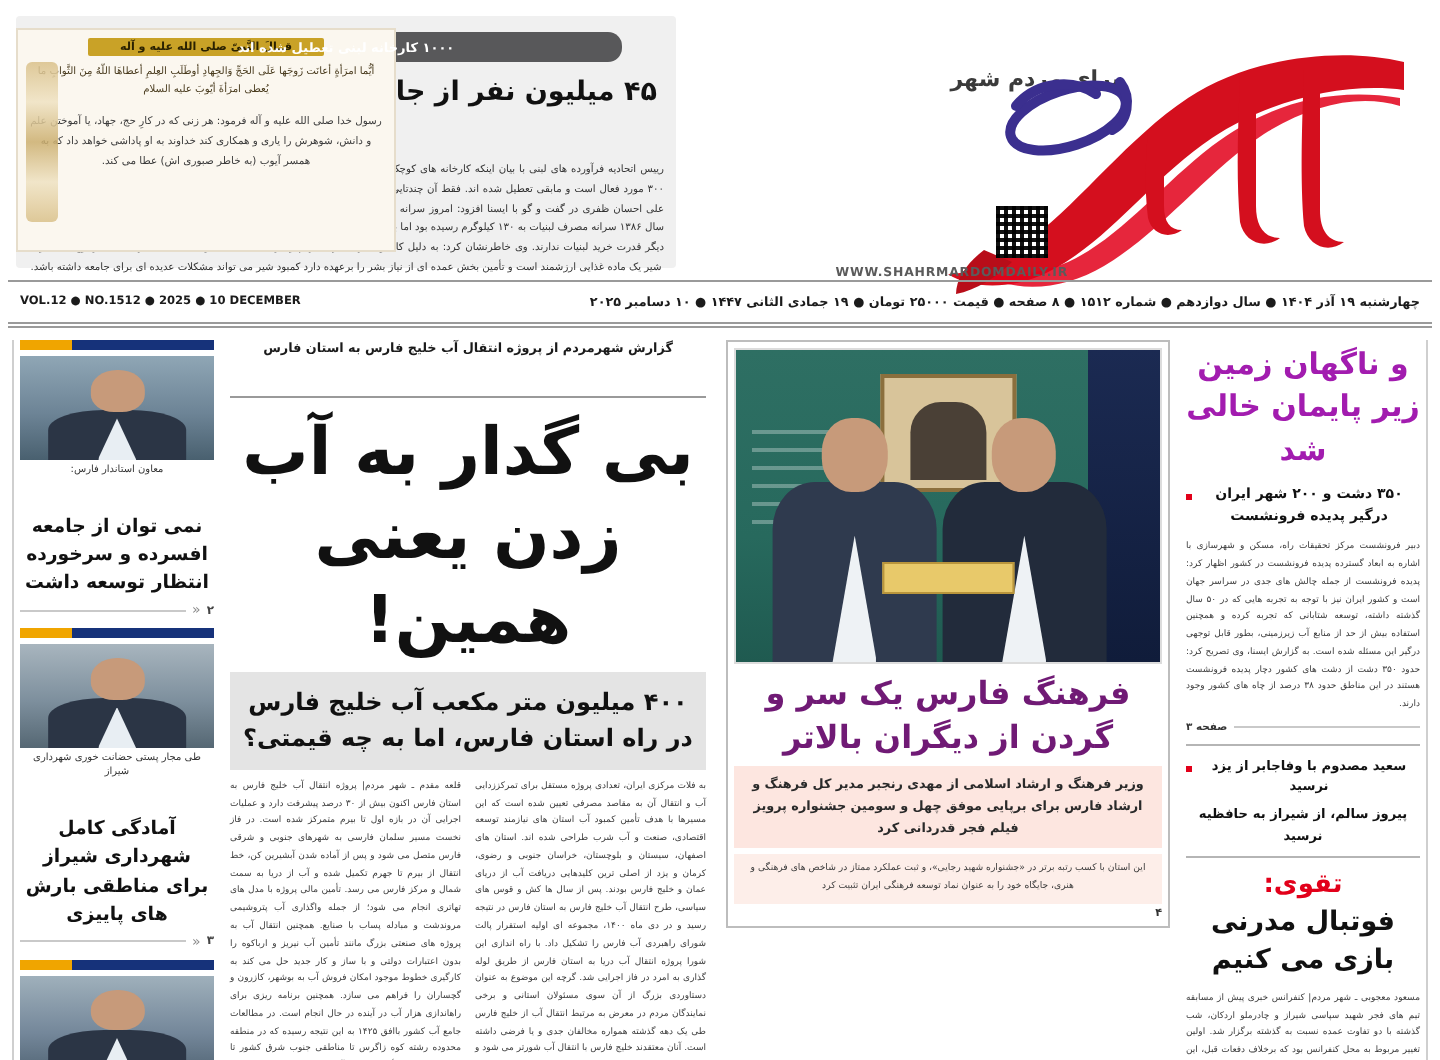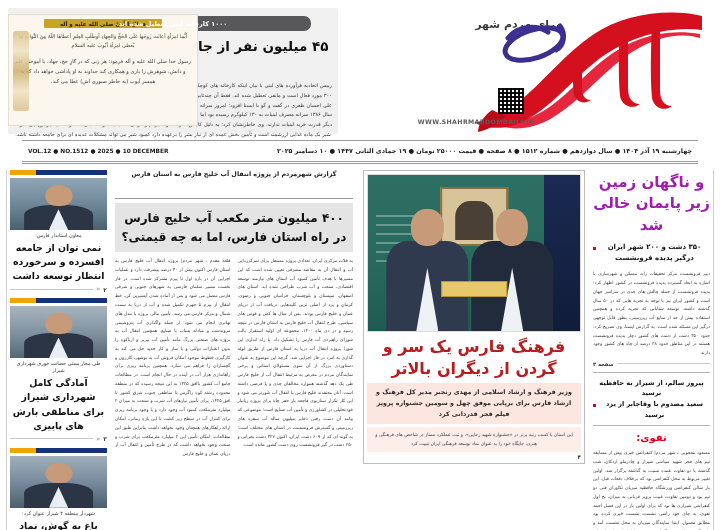--- a/index.html
+++ b/index.html
@@ -36,21 +36,21 @@
   .teaser-title{
     text-align:center;font-size:13.5px;font-weight:bold;color:#111;
     line-height:1.45;margin-top:6px;letter-spacing:-.2px;
   }
   .teaser-body{
     margin-top:5px;font-size:5.1px;line-height:1.92;color:#333;
     text-align:justify;text-align-last:center;
   }
 
   
-  .logo-zone{position:absolute;right:0;top:0;width:378px;height:140px;}
+  .logo-zone{position:absolute;right:0;top:15px;width:378px;height:140px;}
   .logo-tag{
     position:absolute;right:160px;top:18px;font-size:11px;color:#3b3b3b;
     font-weight:bold;
   }
   .logo-art{position:absolute;right:6px;top:4px;width:250px;height:130px;}
   .logo-sub{
     position:absolute;right:186px;top:118px;font-size:6.2px;color:#5b5b5b;
     letter-spacing:.4px;direction:ltr;font-weight:bold;
   }
   .qr{
@@ -82,21 +82,21 @@
   }
   .hadith-orn{
     position:absolute;left:4px;top:16px;width:16px;height:80px;
     background:linear-gradient(180deg,#d9c089,#efe2c2,#cbae6e,#efe2c2,#d9c089);
     opacity:.85;border-radius:3px;
   }
 
   
   .datebar{
     position:relative;height:22px;border-top:1px solid #9a9a9a;
-    border-bottom:1px solid #9a9a9a;margin:0 22px;box-sizing:border-box;
+    border-bottom:1px solid #9a9a9a;margin:0 4px;box-sizing:border-box;
     display:flex;align-items:center;
   }
   .datebar:before{
     content:"";position:absolute;left:0;right:0;bottom:-3px;height:1px;
     background:#9a9a9a;
   }
   .date-fa{
     position:absolute;right:6px;font-size:6.4px;color:#1b1b1b;font-weight:bold;
     white-space:nowrap;
   }
@@ -139,21 +139,21 @@
   .shirt{
     position:absolute;left:50%;bottom:0;width:20%;height:40%;
     transform:translateX(-50%);background:#e8eef3;
     clip-path:polygon(50% 0,100% 100%,0 100%);
   }
   .card-kicker{
     font-size:5px;color:#333;text-align:center;margin-top:2px;line-height:1.4;
   }
   .card-title{
     font-size:9.4px;font-weight:bold;color:#111;text-align:center;
-    line-height:1.5;margin-top:2px;
+    line-height:1.5;margin-top:18px;
   }
   .card-foot{
     display:flex;align-items:center;gap:3px;margin-top:2px;
   }
   .card-foot .pg{font-size:6px;color:#444;font-weight:bold;}
   .card-foot .qt{font-size:7px;color:#888;}
   .card-foot .rule{flex:1;height:1px;background:#c9c9c9;}
 
   
   .c-kicker{
@@ -213,21 +213,21 @@
     position:absolute;left:50%;bottom:0;width:26%;height:52%;
     transform:translateX(-50%);background:#eef2f5;
     clip-path:polygon(50% 0,100% 100%,0 100%);
   }
   .plaque{
     position:absolute;left:50%;bottom:22%;width:30%;height:9%;
     transform:translateX(-50%);background:#e8c96a;border:1px solid #b9953c;
   }
   .story-head{
     margin-top:4px;text-align:center;font-size:16px;font-weight:bold;
-    color:#b91c1c;line-height:1.35;
+    color:#701a75;line-height:1.35;
   }
   .story-lead{
     margin-top:4px;background:#fde6e0;padding:4px 4px;text-align:center;
     font-size:6.4px;font-weight:bold;color:#2a2a2a;line-height:1.7;
   }
   .story-body{
     margin-top:3px;background:#fdeee9;padding:4px;font-size:4.6px;
     line-height:1.9;color:#3a3a3a;text-align:center;
   }
   .story-pg{font-size:5.6px;color:#333;font-weight:bold;margin-top:2px;}
@@ -256,21 +256,21 @@
   .l-pg .rule{flex:1;height:1px;background:#c9c9c9;}
   .l-pg .t{font-size:5.2px;color:#333;font-weight:bold;}
   .l-sep{height:1px;background:#b5b5b5;margin:5px 0;}
   .l-teaser{
     display:flex;flex-direction:row-reverse;gap:3px;align-items:flex-start;
     font-size:6.6px;font-weight:bold;color:#111;line-height:1.6;
     text-align:center;justify-content:center;
   }
   .l-teaser i{width:3px;height:3px;background:#e2001a;margin-top:5px;flex:0 0 3px;}
   .l-kicker{
-    margin-top:6px;text-align:center;font-size:10px;font-weight:bold;
+    margin-top:6px;text-align:center;font-size:13px;font-weight:bold;
     color:#e2001a;
   }
   .l-head2{
     text-align:center;font-size:13.5px;font-weight:bold;color:#111;
     margin-top:2px;line-height:1.4;
   }
 </style>
 </head>
 <body>
 
@@ -370,20 +370,21 @@
         </div>
         <div class="card-kicker">شهردار منطقه ۴ شیراز عنوان کرد:</div>
         <div class="card-title">باغ به گوش، نماد تازه زیست فرهنگی و سبز شیراز</div>
 
       </div>
 
     </div>
 
     <div class="col-center">
       <div class="c-kicker">گزارش شهرمردم از پروژه انتقال آب خلیج فارس به استان فارس</div>
+      <div class="c-head">بی گدار به آب زدن یعنی همین!</div>
       <div class="c-sub">۴۰۰ میلیون متر مکعب آب خلیج فارس در راه استان فارس، اما به چه قیمتی؟</div>
       <div class="c-cols">
         <div class="cc">قلعه مقدم ـ شهر مردم| پروژه انتقال آب خلیج فارس به استان فارس اکنون بیش از ۳۰ درصد پیشرفت دارد و عملیات اجرایی آن در بازه اول تا بیرم متمرکز شده است. در فاز نخست مسیر سلمان فارسی به شهرهای جنوبی و شرقی فارس متصل می شود و پس از آماده شدن آبشیرین کن، خط انتقال از بیرم تا جهرم تکمیل شده و آب از دریا به سمت شمال و مرکز فارس می رسد. تأمین مالی پروژه با مدل های تهاتری انجام می شود؛ از جمله واگذاری آب پتروشیمی مروندشت و مبادله پساب با صنایع. همچنین انتقال آب به پروژه های صنعتی بزرگ مانند تأمین آب نیریز و ارباکوه را بدون اعتبارات دولتی و با ساز و کار جدید حل می کند به کارگیری خطوط موجود امکان فروش آب به بوشهر، کازرون و گچساران را فراهم می سازد. همچنین برنامه ریزی برای راهاندازی هزار آب در آینده در حال انجام است. در مطالعات جامع آب کشور باافق ۱۴۲۵ به این نتیجه رسیده که در منطقه محدوده رشته کوه زاگرس تا مناطقی جنوب شرق کشور تا افق ۱۴۲۵، برای تأمین نیازهای آب شرب و صنعت به میزان ۲ میلیارد مترمکعب کمبود آب وجود دارد و با وجود برنامه ریزی برای کنترل آب در سطح زیر کشت تا این بازه زمانی، امکان ارائه راهکارهای همچنان وجود نخواهد داشت بنابراین طبق این مطالعات، امکان تأمین این ۲ میلیارد مترمکعب برای شرب و صنعت وجود نخواهد داشت که در طرح تأمین و انتقال آب از دریای عمان و خلیج فارس</div>
         <div class="cc">به فلات مرکزی ایران، تعدادی پروژه مستقل برای تمرکززدایی آب و انتقال آن به مقاصد مصرفی تعیین شده است که این مسیرها با هدف تأمین کمبود آب استان های نیازمند توسعه اقتصادی، صنعت و آب شرب طراحی شده اند. استان های اصفهان، سیستان و بلوچستان، خراسان جنوبی و رضوی، کرمان و یزد از اصلی ترین کلیدهایی دریافت آب از دریای عمان و خلیج فارس بودند. پس از سال ها کش و قوس های سیاسی، طرح انتقال آب خلیج فارس به استان فارس در نتیجه رسید و در دی ماه ۱۴۰۰، مجموعه ای اولیه استقرار پالت شورای راهبردی آب فارس را تشکیل داد. با راه اندازی این شورا پروژه انتقال آب دریا به استان فارس از طریق لوله گذاری به امرد در فاز اجرایی شد. گرچه این موضوع به عنوان دستاوردی بزرگ از آن سوی مسئولان استانی و برخی نمایندگان مردم در معرض به مرتبط انتقال آب از خلیج فارس طی یک دهه گذشته همواره مخالفان جدی و یا فرضی داشته است. آنان معتقدند خلیج فارس با انتقال آب شورتر می شود و این کار تکرار سناریوی فاجعه بار حفر چاه برای پروژه زیانبار خودتحلیلی در کشاورزی و تأمین آب صنایع است؛ موضوعی که پیامد آن دست رفتن ذخایر میلیون ساله آب سفره های زیرزمینی و گسترش فرونشست در استان های مختلف است؛ به گونه ای که از ۶۰۹ دشت ایران، اکنون ۴۲۷ دشت بحرانی و ۲۵۰ دشت در گیر فرونشست روی دست کشور مانده است.</div>
       </div>
 
     </div>
 
     <div class="col-center" style="flex:0 0 232px;">
       <div class="story">
@@ -417,27 +418,28 @@
           <i></i>
           <span>۳۵۰ دشت و ۲۰۰ شهر ایران درگیر پدیده فرونشست</span>
         </div>
       </div>
       <div class="l-body">دبیر فرونشست مرکز تحقیقات راه، مسکن و شهرسازی با اشاره به ابعاد گسترده پدیده فرونشست در کشور اظهار کرد: پدیده فرونشست از جمله چالش های جدی در سراسر جهان است و کشور ایران نیز با توجه به تجربه هایی که در ۵۰ سال گذشته داشته، توسعه شتابانی که تجربه کرده و همچنین استفاده بیش از حد از منابع آب زیرزمینی، بطور قابل توجهی درگیر این مسئله شده است. به گزارش ایسنا، وی تصریح کرد: حدود ۳۵۰ دشت از دشت های کشور دچار پدیده فرونشست هستند در این مناطق حدود ۳۸ درصد از چاه های کشور وجود دارند.</div>
       <div class="l-pg">
         <span class="rule"></span>
         <span class="t">صفحه ۳</span>
       </div>
       <div class="l-sep"></div>
-      <div class="l-teaser" style="margin-top:3px">
-        <span>پیروز سالم، از شیراز به حافظیه نرسید</span>
-      </div>
       <div class="l-teaser">
         <i></i>
         <span>سعید مصدوم با وفاجابر از یزد نرسید</span>
       </div>
+      <div class="l-teaser" style="margin-top:3px">
+        <span>پیروز سالم، از شیراز به حافظیه نرسید</span>
+      </div>
       <div class="l-sep"></div>
       <div class="l-kicker">تقوی:</div>
+      <div class="l-head2">فوتبال مدرنی بازی می کنیم</div>
       <div class="l-body">مسعود معجوبی ـ شهر مردم| کنفرانس خبری پیش از مسابقه تیم های فجر شهید سپاسی شیراز و چادرملو اردکان، شب گذشته با دو تفاوت عمده نسبت به گذشته برگزار شد. اولین تغییر مربوط به محل کنفرانس بود که برخلاف دفعات قبل، این بار سالن کنفرانس ورزشگاه حافظیه میزبان تکاوران فنی دو تیم بود و دومین تفاوت، غیبت پرویز قربانی به میزان، نخ اول کنفرانس شیرازی ها بود که برای اولین بار در این فصل احمد تقوی، به جای خود راضی نشست نشست خبری کرده بود مطابق معمول، ابتدا نمایندگان میزبان به محل نشست آمد و پاسخگوی سوالات خبرنگاران شد. تقوی اظهار امیدواری کرد که در مسابقه بعدی پیشرو، ضمن ارائه فوتبالی زیبا با دست پر، زمین مسابقه را ترک کنند.</div>
 
     </div>
 
   </div>
 </div>
 
 </body></html>

